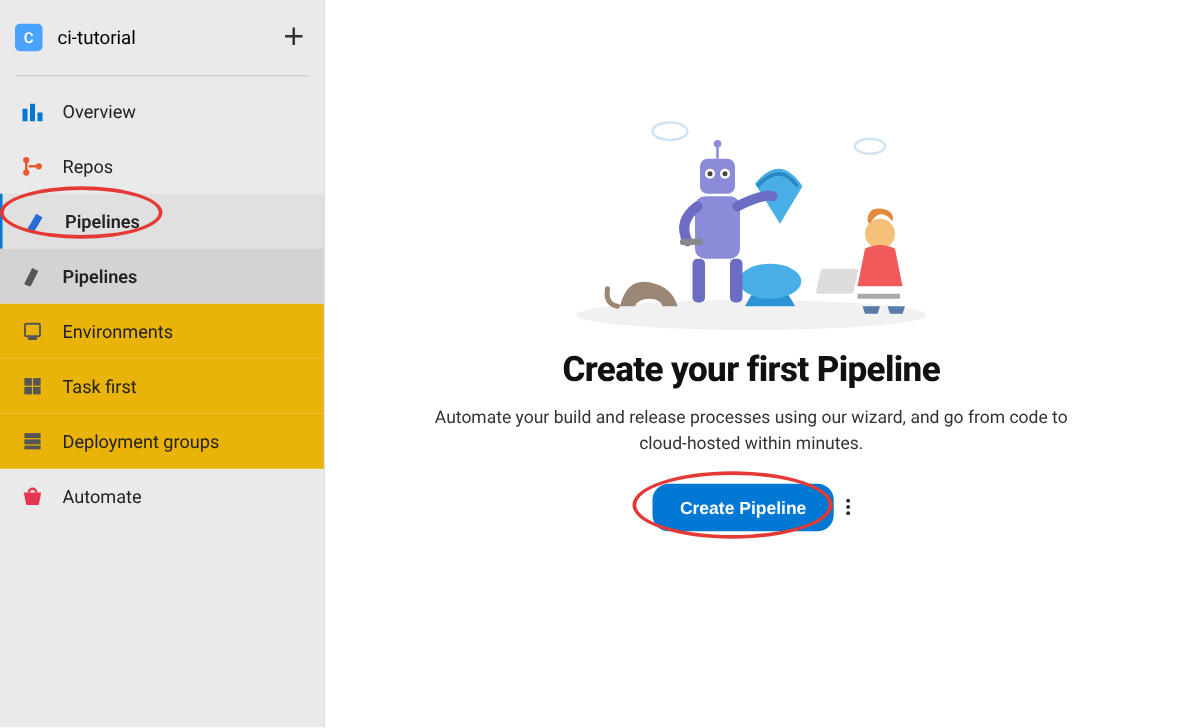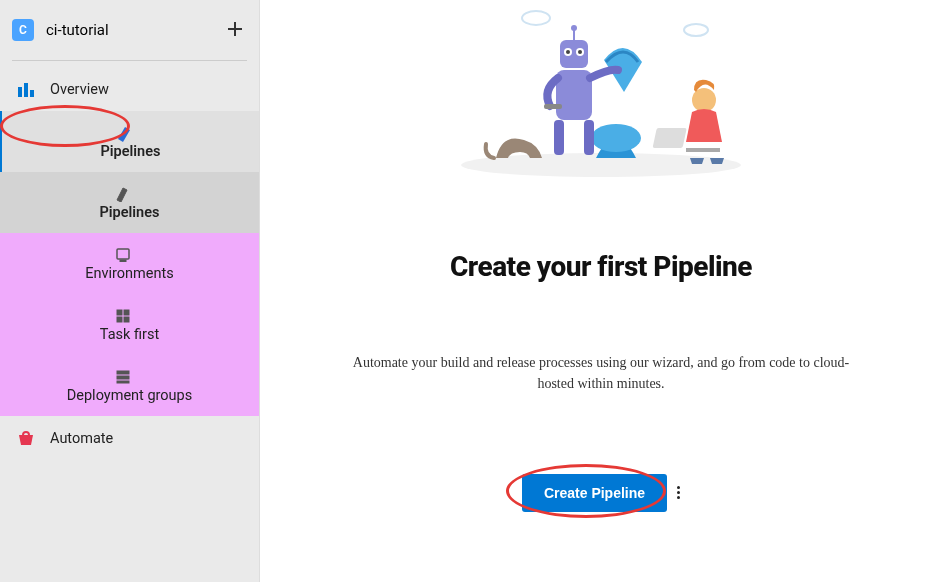--- a/index.html
+++ b/index.html
@@ -72,25 +72,24 @@
     .nav-item .icon {
       width: 20px;
       height: 20px;
       margin-right: 14px;
       display: flex;
       align-items: center;
       justify-content: center;
     }
     .nav-group .nav-item {
       padding-left: 16px;
-      flex-direction: column;
     }
     .nav-group .sub-item {
       padding-left: 16px;
-      background: #f0abfc;
+      background: #eab308;
     }
     .nav-group .sub-item.active {
       background: #d3d3d3;
       font-weight: 600;
     }
     .section-active {
       background: #dcdcdc;
       border-left: 2px solid #0078d4;
       padding-left: 12px;
     }
@@ -109,21 +108,21 @@
       border: 3px solid #e53935;
       border-radius: 50%;
       pointer-events: none;
     }
 
     .main {
       flex: 1;
       display: flex;
       flex-direction: column;
       align-items: center;
-      justify-content: space-between;
+      justify-content: center;
       padding-bottom: 70px;
       text-align: center;
       position: relative;
     }
     .hero-art {
       width: 310px;
       height: 180px;
       margin-bottom: 12px;
       position: relative;
     }
@@ -133,36 +132,35 @@
       letter-spacing: -0.5px;
       color: #111;
       margin-bottom: 12px;
     }
     .hero-desc {
       font-size: 14px;
       color: #333;
       max-width: 520px;
       line-height: 1.45;
       margin-bottom: 22px;
-      font-family: Liberation Serif, serif;
     }
     .cta-row {
       display: flex;
       align-items: center;
       gap: 10px;
       position: relative;
     }
     .cta-btn {
       background: #0078d4;
       color: #fff;
       border: none;
       font-weight: 600;
       font-size: 14px;
       padding: 11px 22px;
-      border-radius: 3px;
+      border-radius: 13px;
       cursor: pointer;
     }
     .kebab {
       font-size: 18px;
       color: #222;
       letter-spacing: 0;
       line-height: 1;
       cursor: pointer;
       display: flex;
       flex-direction: column;
@@ -192,20 +190,31 @@
       <svg width="18" height="18" viewBox="0 0 18 18">
           <rect x="1" y="7" width="4" height="10"></rect>
           <rect x="7" y="3" width="4" height="14"></rect>
           <rect x="13" y="10" width="4" height="7"></rect>
         </svg>
     </span>
     <span>Overview</span>
   </div>
 
 
+  <div class="nav-item">
+    <span class="icon ic-repos">
+      <svg width="18" height="18" viewBox="0 0 18 18">
+          <circle cx="4" cy="4" r="2.5"></circle>
+          <circle cx="4" cy="14" r="2.5"></circle>
+          <circle cx="14" cy="9" r="2.5"></circle>
+          <path d="M4 6 v6 M6 9 h6" stroke="#e65c2e" stroke-width="2" fill="none"></path>
+        </svg>
+    </span>
+    <span>Repos</span>
+  </div>
 
   <div class="nav-group">
     <div class="nav-item section-label section-active" style="position:relative;">
       <span class="icon ic-pipelines">
         <svg width="18" height="18" viewBox="0 0 18 18">
             <path d="M3 15 L10 3 l5 3 l-7 12 z"></path>
           </svg>
       </span>
       <span>Pipelines</span>
       <span class="annotation-ellipse" style="left:-2px; top:-6px; width:130px; height:42px;"></span>

